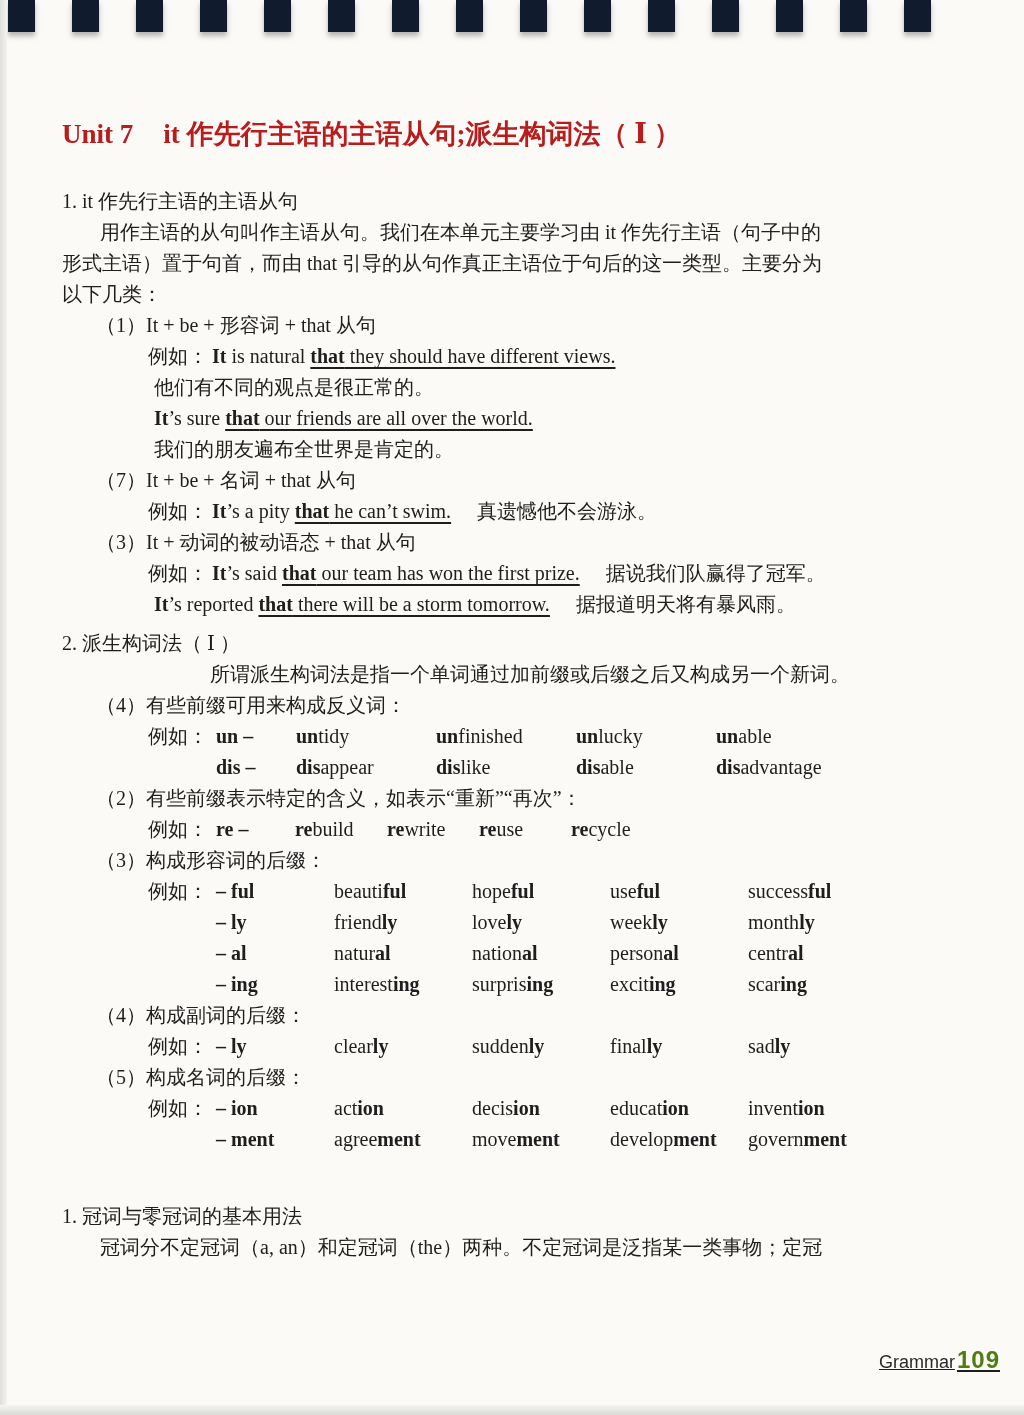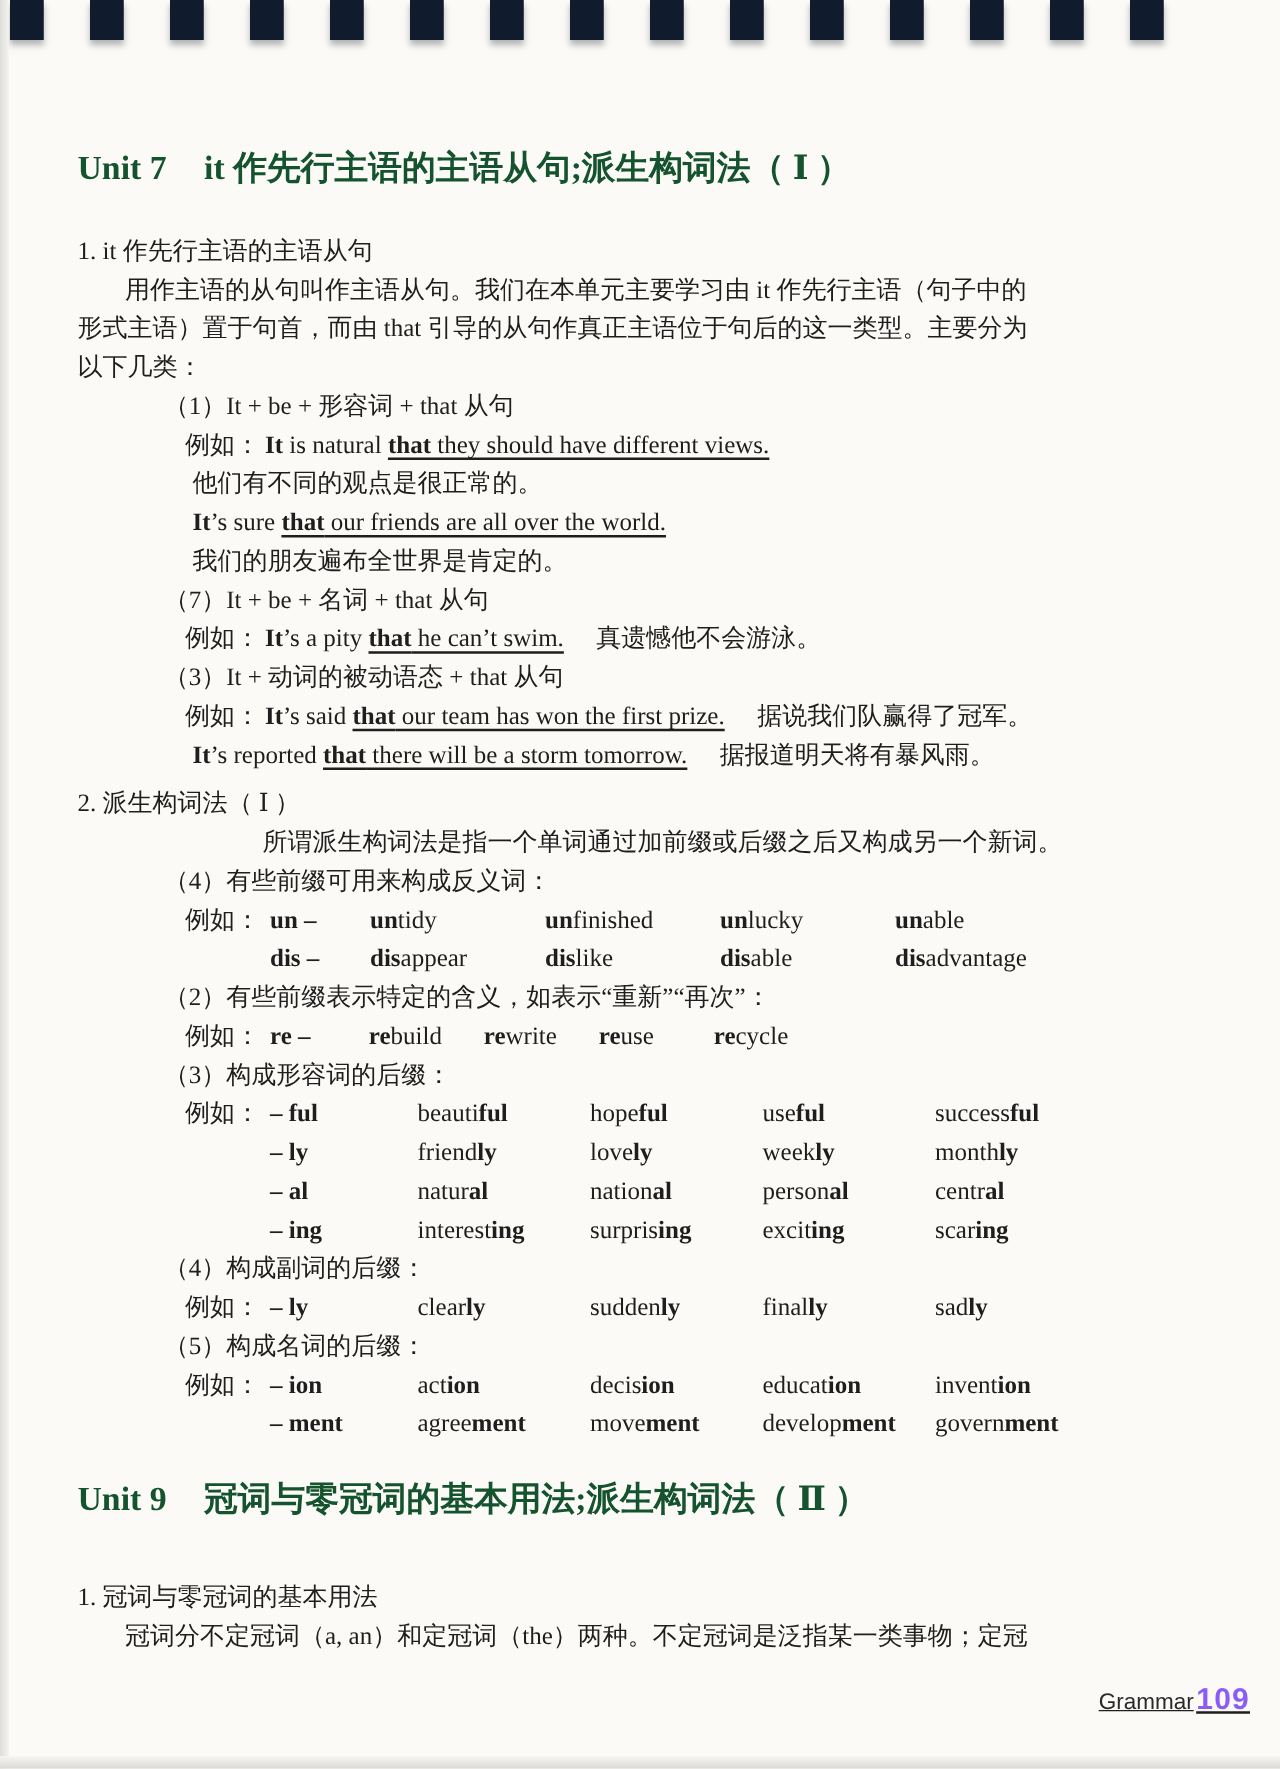--- a/index.html
+++ b/index.html
@@ -16,33 +16,33 @@
   .edge-left { position:absolute; left:0; top:0; width:7px; height:100%; background:linear-gradient(to right,#dededa,#f4f3f0); }
   .edge-bottom { position:absolute; left:0; bottom:0; width:100%; height:10px; background:linear-gradient(to top,#d9d9d5,#f6f5f2); }
 
   .stripes { display:flex; gap:37px; padding-left:8px; height:32px; }
   .stripe { width:27px; height:32px; background:#101b2d; box-shadow:0 4px 5px rgba(120,120,125,.55); }
 
   .content { padding:0 64px 0 62px; }
 
   .unit-title {
     margin:84px 0 0 0;
-    font-size:27px; font-weight:bold; color:#14532d;
+    font-size:27px; font-weight:bold; color:#b91c1c;
     display:flex; align-items:baseline; gap:30px;
     line-height:36px; white-space:nowrap;
   }
   .unit-title.second { margin-top:26px; }
 
   .line { display:block; line-height:31px; font-size:20px; white-space:nowrap; }
   .h2 { margin-top:34px; }
   .h2b { margin-top:46px; }
   .h2s { margin-top:8px; }
 
   .indent-first { padding-left:38px; }
-  .i1 { margin-left:69px; }          
+  .i1 { margin-left:34px; }          
   .intro { margin-left:38px;text-align:center; }
   .eg-line { margin-left:86px; }     
   .ex-cont { margin-left:92px; }    
 
   .eg { display:inline-block; width:64px; }
   .en b { font-weight:bold; }
   .ul { text-decoration:underline; text-decoration-thickness:2px; text-underline-offset:4px; }
   .cn-inline { margin-left:26px; }
 
   
@@ -57,21 +57,21 @@
   .row-suffix .cell-word { width:138px; }
   .row-re .cell-label { width:79px; }
   .row-re .cell-word { width:92px; }
 
   .footer {
     position:absolute; top:1346px; right:24px;
     font-family:"Liberation Sans","DejaVu Sans",sans-serif;
     display:flex; align-items:baseline; gap:2px;text-decoration:underline;
   }
   .footer-label { font-size:18px; color:#2a2a2a; }
-  .footer-page { font-size:24px; font-weight:bold; color:#8b5cf6; letter-spacing:1px; }
+  .footer-page { font-size:24px; font-weight:bold; color:#4d7c0f; letter-spacing:1px; }
 </style>
 </head>
 <body>
 
 <div class="page">
   <div class="stripes">
       <div class="stripe"></div>
       <div class="stripe"></div>
       <div class="stripe"></div>
       <div class="stripe"></div>
@@ -217,24 +217,20 @@
       </div>
     <div class="word-row row-suffix">
         <span class="cell-lead"></span>
         <span class="cell-label">– ment</span>
         <span class="cell-word"><span>agree</span><b>ment</b></span>
         <span class="cell-word"><span>move</span><b>ment</b></span>
         <span class="cell-word"><span>develop</span><b>ment</b></span>
         <span class="cell-word"><span>govern</span><b>ment</b></span>
       </div>
 
-    <h1 class="unit-title second">
-      <span>Unit 9</span>
-      <span>冠词与零冠词的基本用法;派生构词法（ Ⅱ ）</span>
-    </h1>
 
     <div class="line h2b">1. 冠词与零冠词的基本用法</div>
     <p class="para" style="margin:0">
       <span class="line indent-first">冠词分不定冠词（a, an）和定冠词（the）两种。不定冠词是泛指某一类事物；定冠</span>
     </p>
 
   </div>
 
   <div class="footer">
     <span class="footer-label">Grammar</span>

